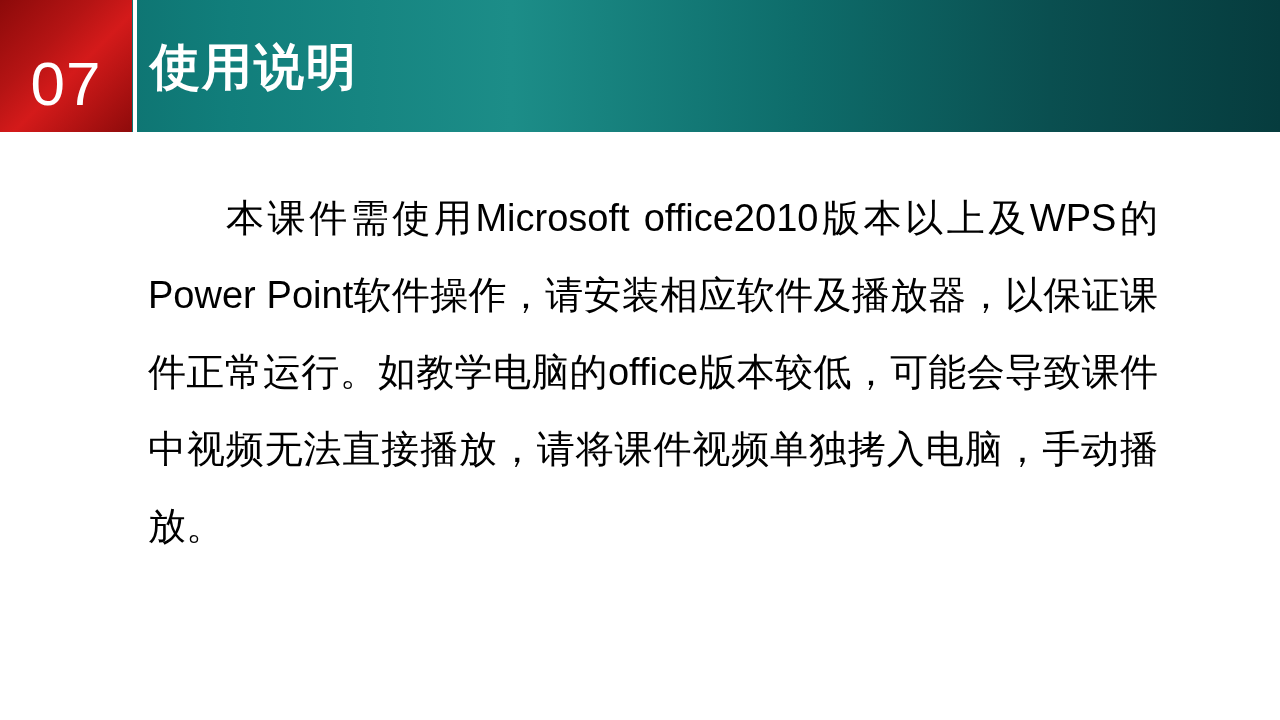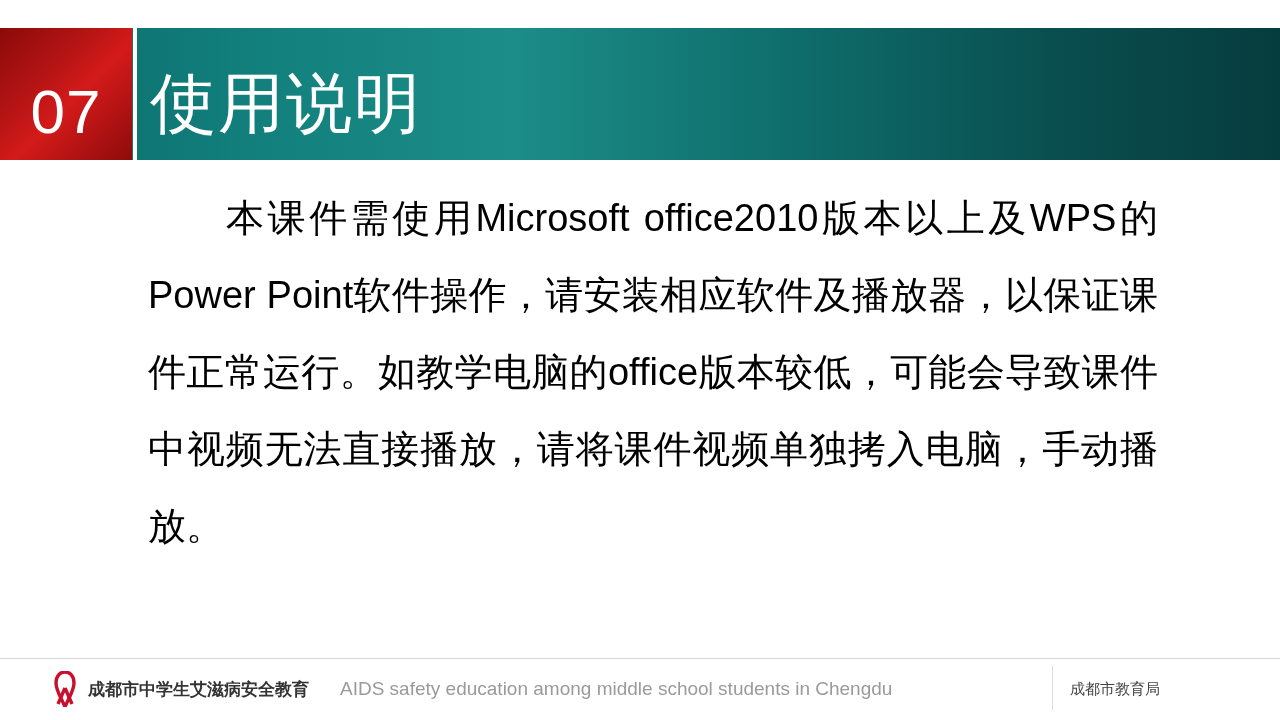--- a/index.html
+++ b/index.html
@@ -21,21 +21,20 @@
   }
 
   
   .header {
     position: absolute;
     left: 0;
     top: 0;
     width: 1280px;
     height: 132px;
     background: linear-gradient(to right, #0b6a68 0%, #117e7b 18%, #1c8d88 40%, #0e6d6b 62%, #0a4f50 82%, #063c3e 100%);
-    margin-top: 28px;
   }
   .header-number-box {
     position: absolute;
     left: 0;
     top: 0;
     width: 132px;
     height: 132px;
     background: linear-gradient(135deg, #8c0a0a 0%, #b51414 35%, #d41a1a 55%, #8e0b0b 100%);
     display: flex;
     align-items: center;
@@ -56,22 +55,22 @@
     top: 0;
     width: 4px;
     height: 132px;
     background: #ffffff;
   }
   .header-title {
     position: absolute;
     left: 150px;
     top: 42px;
     color: #ffffff;
-    font-size: 66px;
-    font-weight: normal;
+    font-size: 50px;
+    font-weight: bold;
     line-height: 1;
     letter-spacing: 2px;
   }
 
   
   .body-text {
     position: absolute;
     left: 148px;
     top: 180px;
     width: 1010px;
@@ -147,28 +146,14 @@
   <div class="header">
     <div class="header-number-box">
       <span class="header-number">07</span>
     </div>
     <div class="header-divider"></div>
     <div class="header-title">使用说明</div>
   </div>
 
   <div class="body-text">本课件需使用Microsoft office2010版本以上及WPS的Power Point软件操作，请安装相应软件及播放器，以保证课件正常运行。如教学电脑的office版本较低，可能会导致课件中视频无法直接播放，请将课件视频单独拷入电脑，手动播放。</div>
 
-  <div class="footer">
-    <div class="footer-rule"></div>
-
-    <svg class="ribbon-icon" viewBox="0 0 26 36">
-      <path d="M13 36 C10 28 4 20 4 12 C4 5 8 1 13 1 C18 1 22 5 22 12 C22 20 16 28 13 36 Z" fill="none" stroke="#c8102e" stroke-width="3.4"></path>
-      <path d="M13 17 L6 33" stroke="#c8102e" stroke-width="3.4" fill="none"></path>
-      <path d="M13 17 L20 33" stroke="#c8102e" stroke-width="3.4" fill="none"></path>
-    </svg>
-
-    <div class="footer-cn">成都市中学生艾滋病安全教育</div>
-    <div class="footer-en">AIDS safety education among middle school students in Chengdu</div>
-    <div class="footer-sep"></div>
-    <div class="footer-org">成都市教育局</div>
-  </div>
 
 </div>
 
 </body></html>

